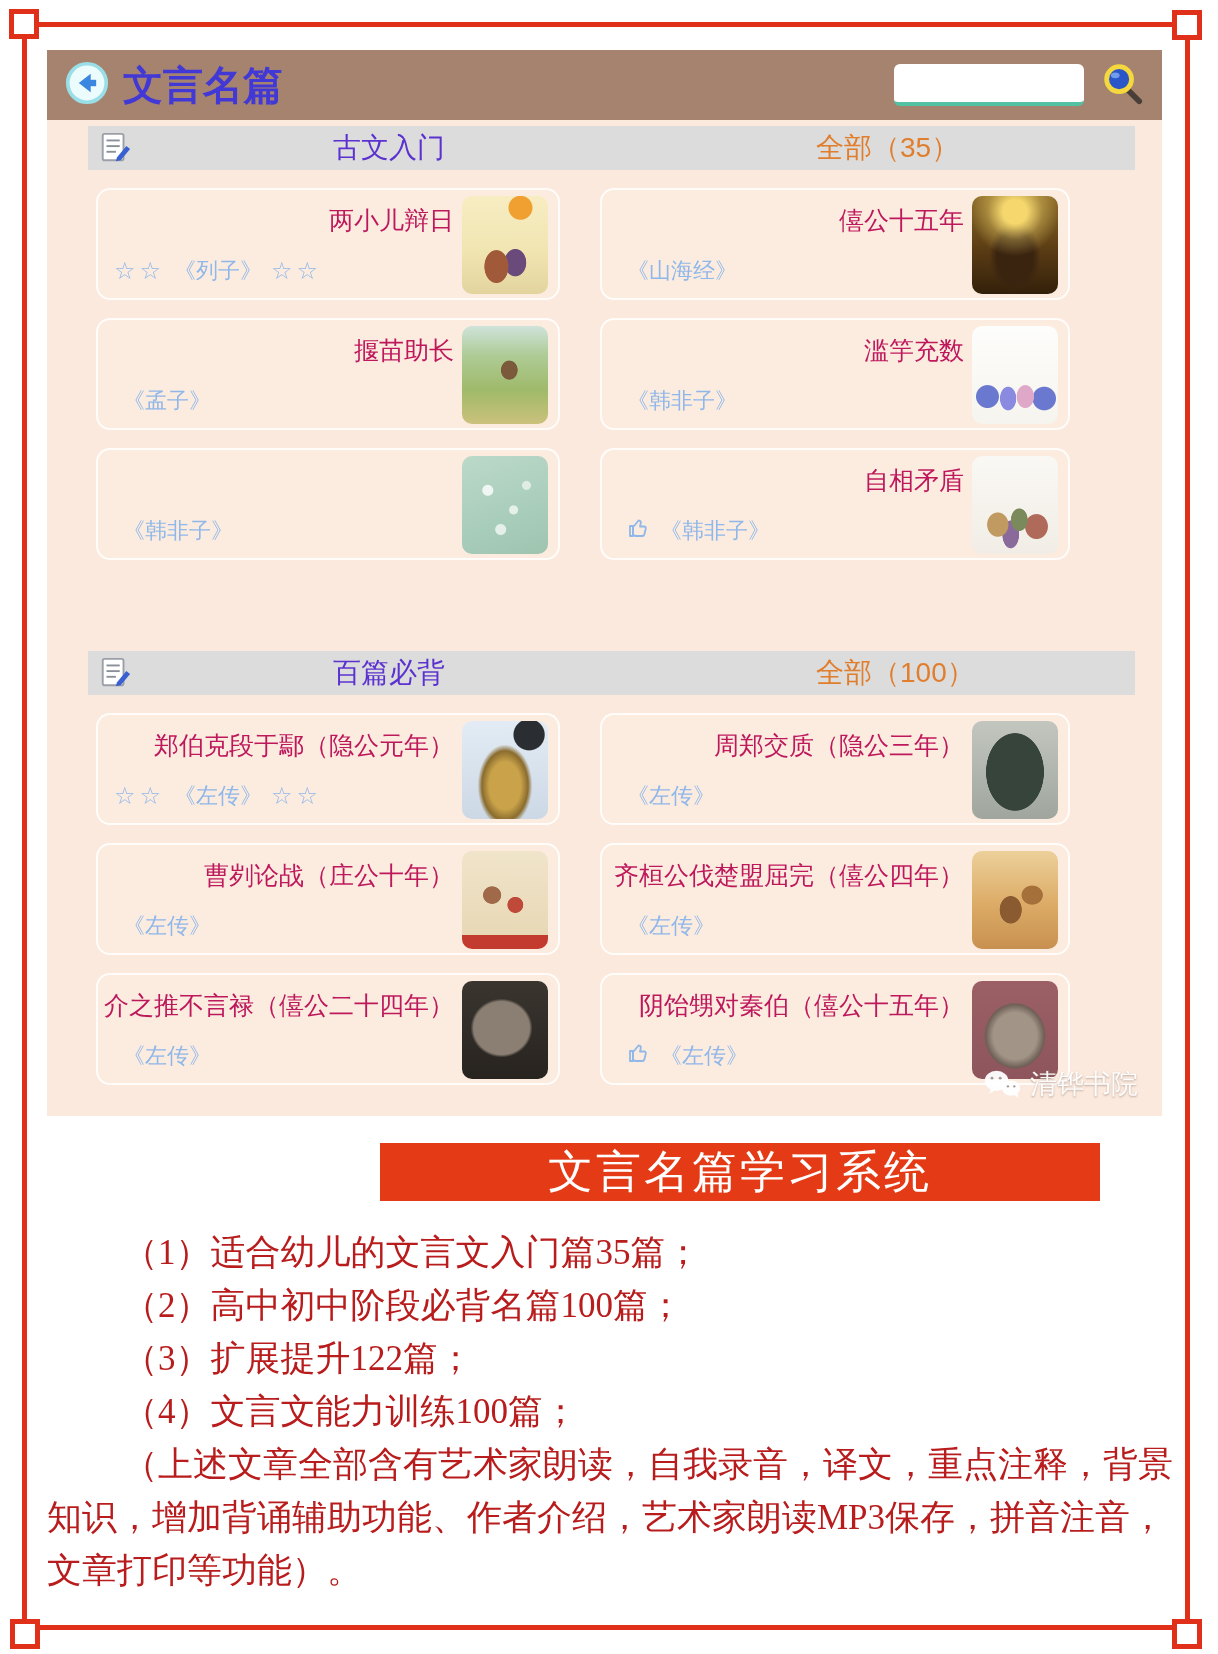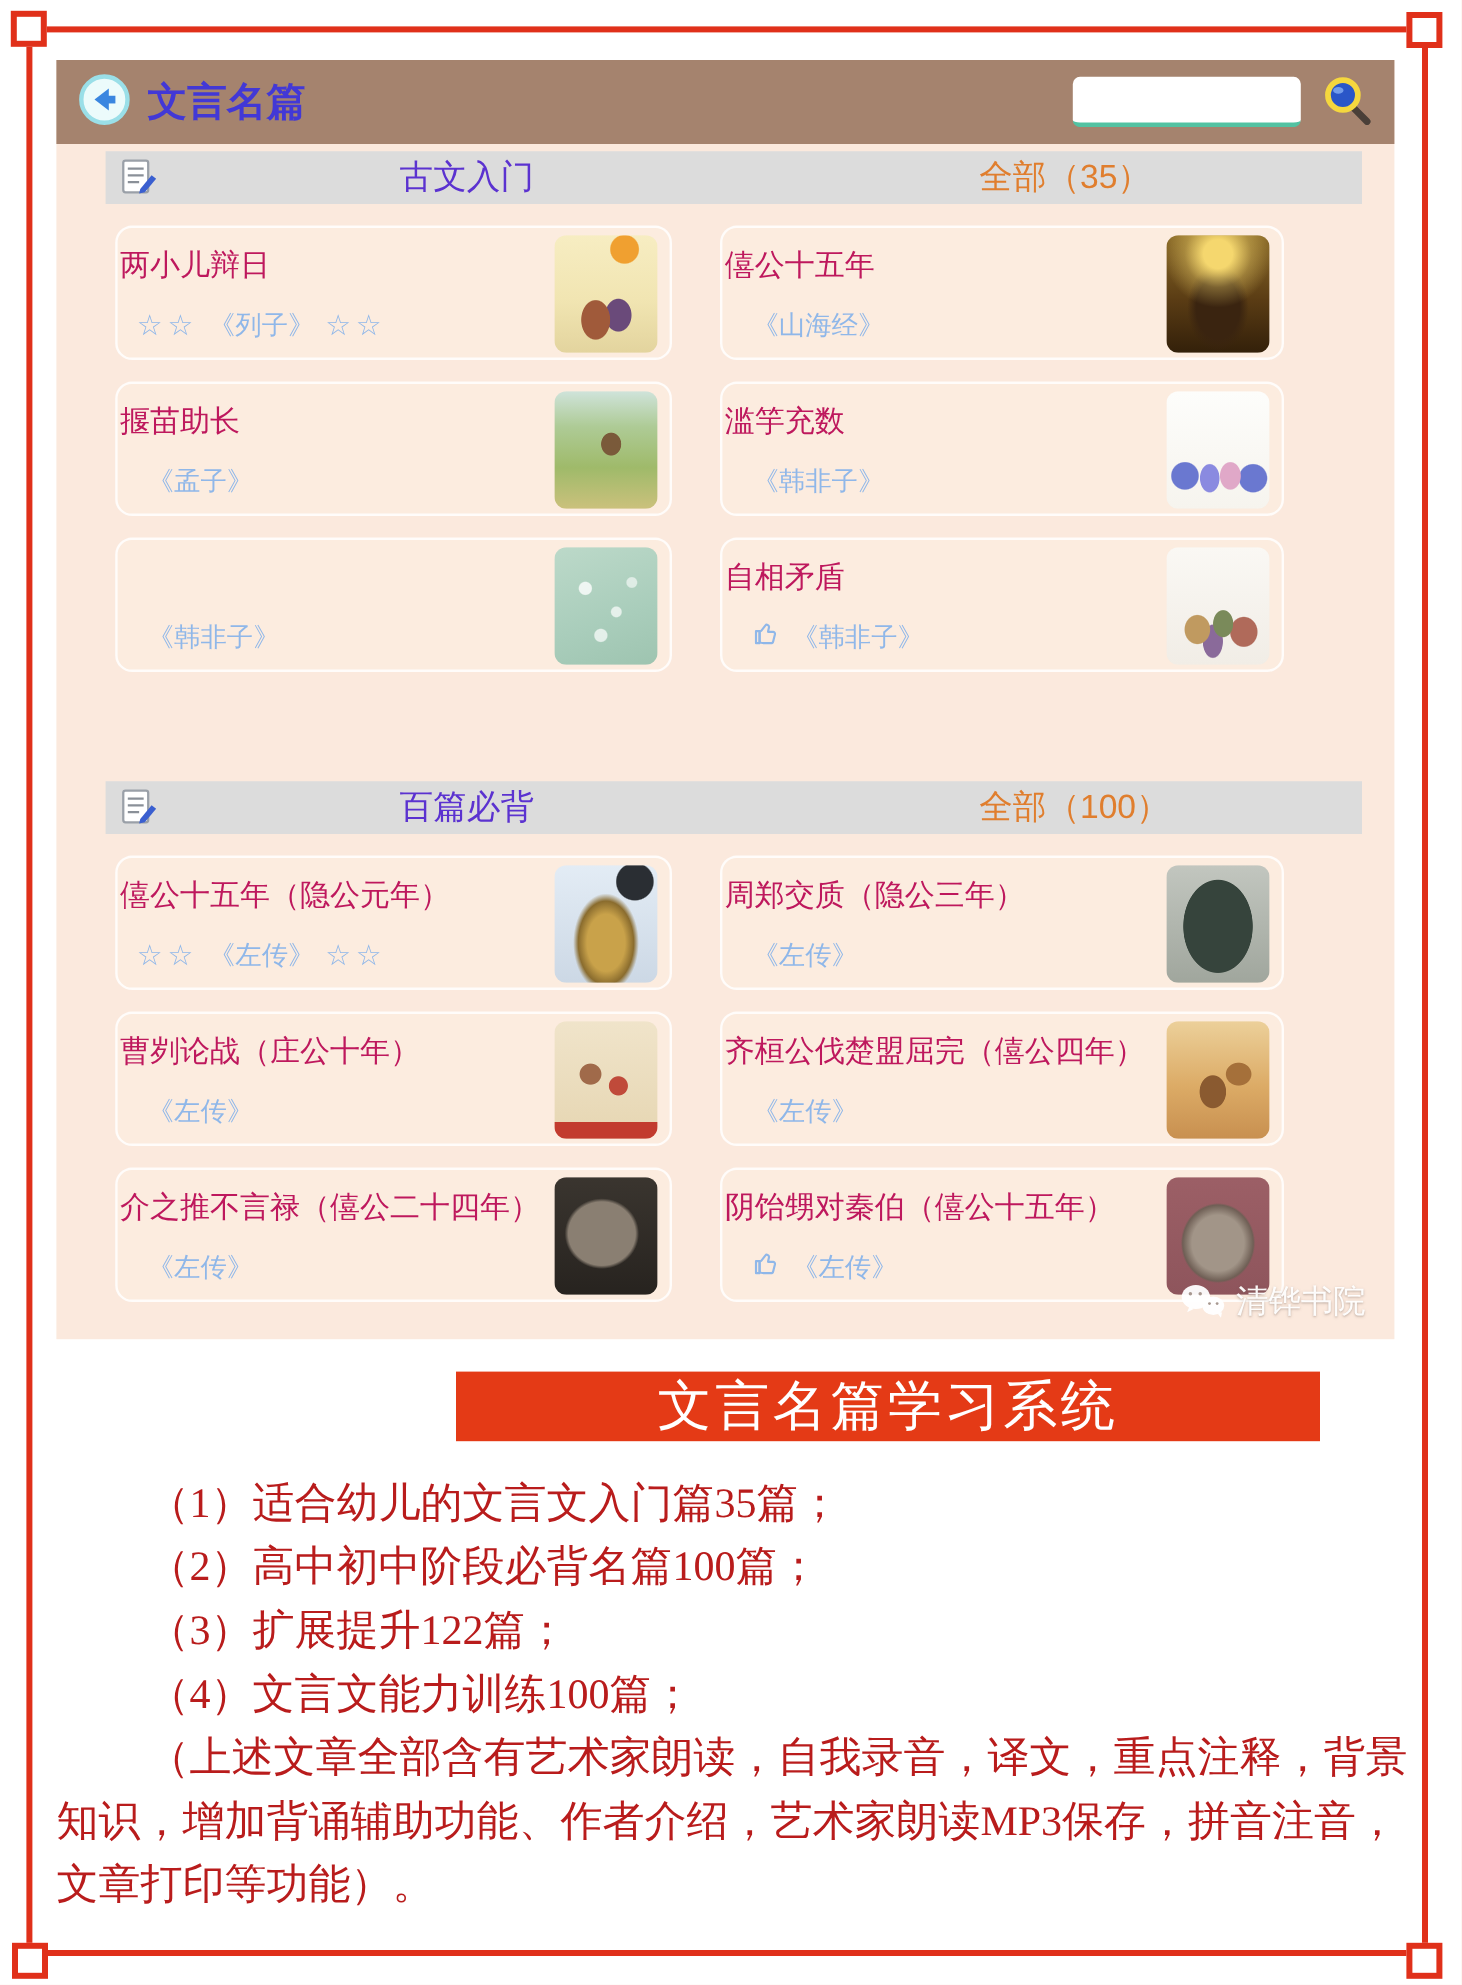--- a/index.html
+++ b/index.html
@@ -8,25 +8,25 @@
   
   .frame{position:absolute;left:22px;top:22px;width:1168px;height:1608px;
          border:5px solid #e0301a;box-sizing:border-box;}
   .corner{position:absolute;width:30px;height:30px;border:5px solid #e0301a;
           background:#ffffff;box-sizing:border-box;}
   .corner.tl{left:9px;top:9px;} .corner.tr{left:1172px;top:10px;}
   .corner.bl{left:10px;top:1619px;} .corner.br{left:1172px;top:1619px;}
   
   .app{position:absolute;left:47px;top:50px;width:1115px;height:1066px;background:#fbe9dd;}
   .topbar{height:70px;background:#a5836e;display:flex;align-items:center;padding:0 18px;box-sizing:border-box;}
-  .topbar .title{margin-left:14px;font-size:33px;font-weight:bold;color:#4238d6;}
+  .topbar .title{margin-left:14px;font-size:40px;font-weight:bold;color:#4238d6;}
   .search{margin-left:auto;width:190px;height:42px;background:#ffffff;border:none;outline:none;
           border-bottom:4px solid #52c2a2;border-radius:6px;font-size:22px;padding:0 8px;box-sizing:border-box;}
   .mag{margin-left:14px;}
-  .sections{padding-top:6px;}
+  .sections{padding-top:6px;text-align:right;}
   .section + .section{margin-top:91px;}
   .section-header{margin-left:41px;width:1047px;height:44px;background:#dcdcdc;
                   position:relative;display:flex;align-items:center;}
   .section-header .memo{position:absolute;left:10px;top:5px;}
   .section-header .sec-title{position:absolute;left:245px;font-size:28px;color:#5b32d0;}
   .section-header .sec-all{position:absolute;left:728px;font-size:28px;color:#e07e2e;cursor:pointer;}
   .cards{margin-left:49px;margin-top:18px;display:grid;grid-template-columns:464px 470px;gap:18px 40px;}
   .card{position:relative;height:112px;background:#fcecdf;border:2px solid rgba(255,255,255,.85);
         border-radius:14px;box-sizing:border-box;}
   .card-title{position:absolute;left:2px;top:14px;right:104px;font-size:25px;color:#be185d;white-space:nowrap;overflow:hidden;}
@@ -223,21 +223,21 @@
           <line x1="9" y1="16" x2="23" y2="16" stroke="#8a9098" stroke-width="2"></line>
           <line x1="9" y1="22" x2="19" y2="22" stroke="#8a9098" stroke-width="2"></line>
           <path d="M20 28 L30 16 L34 19 L24 31 L19 32 Z" fill="#3a5fd0"></path>
         </svg>
       </span>
       <span class="sec-title">百篇必背</span>
       <span class="sec-all">全部（100）</span>
     </div>
     <div class="cards">
   <div class="card">
-    <div class="card-title">僖公十五年（隐公元年）</div>
+    <div class="card-title">郑伯克段于鄢（隐公元年）</div>
     <div class="card-meta">
       <span class="stars">☆☆</span>
 
       <span>《左传》</span>
       <span class="stars">☆☆</span>
     </div>
     <div class="thumb thumb-cauldron"></div>
   </div>
 
   <div class="card">

